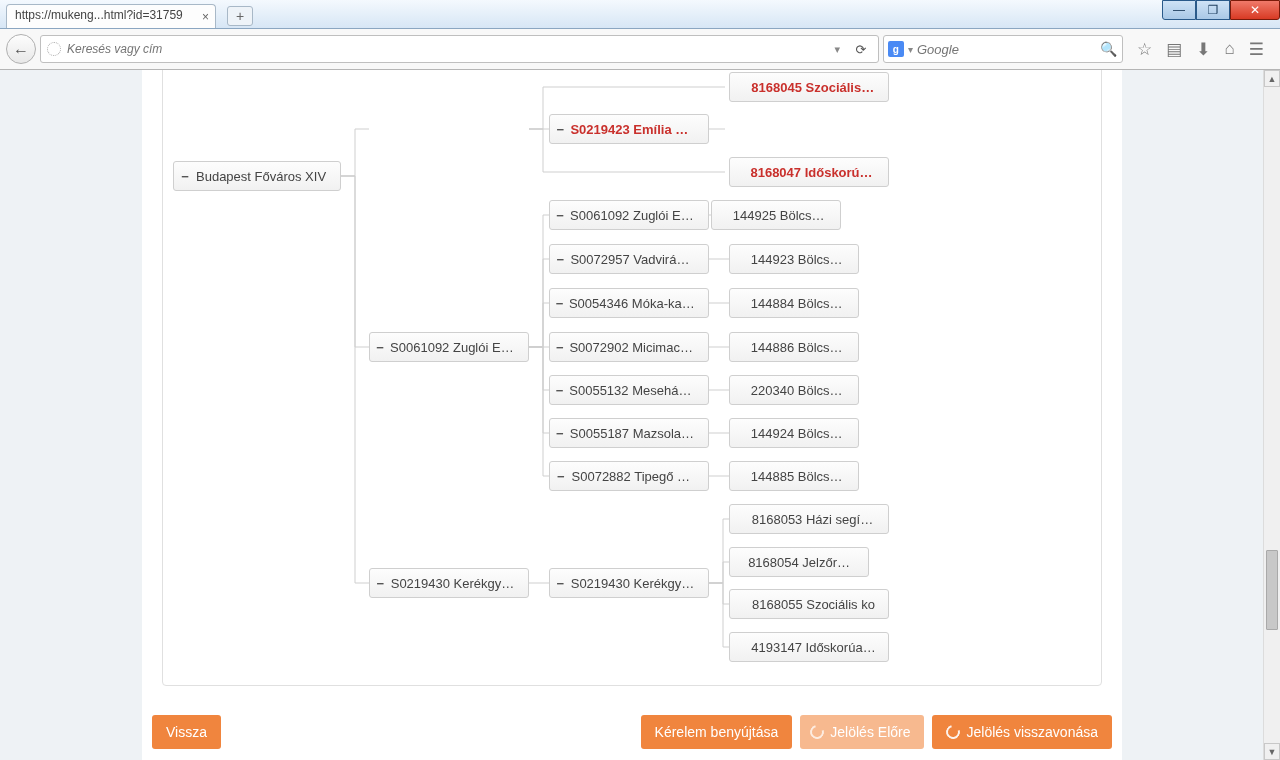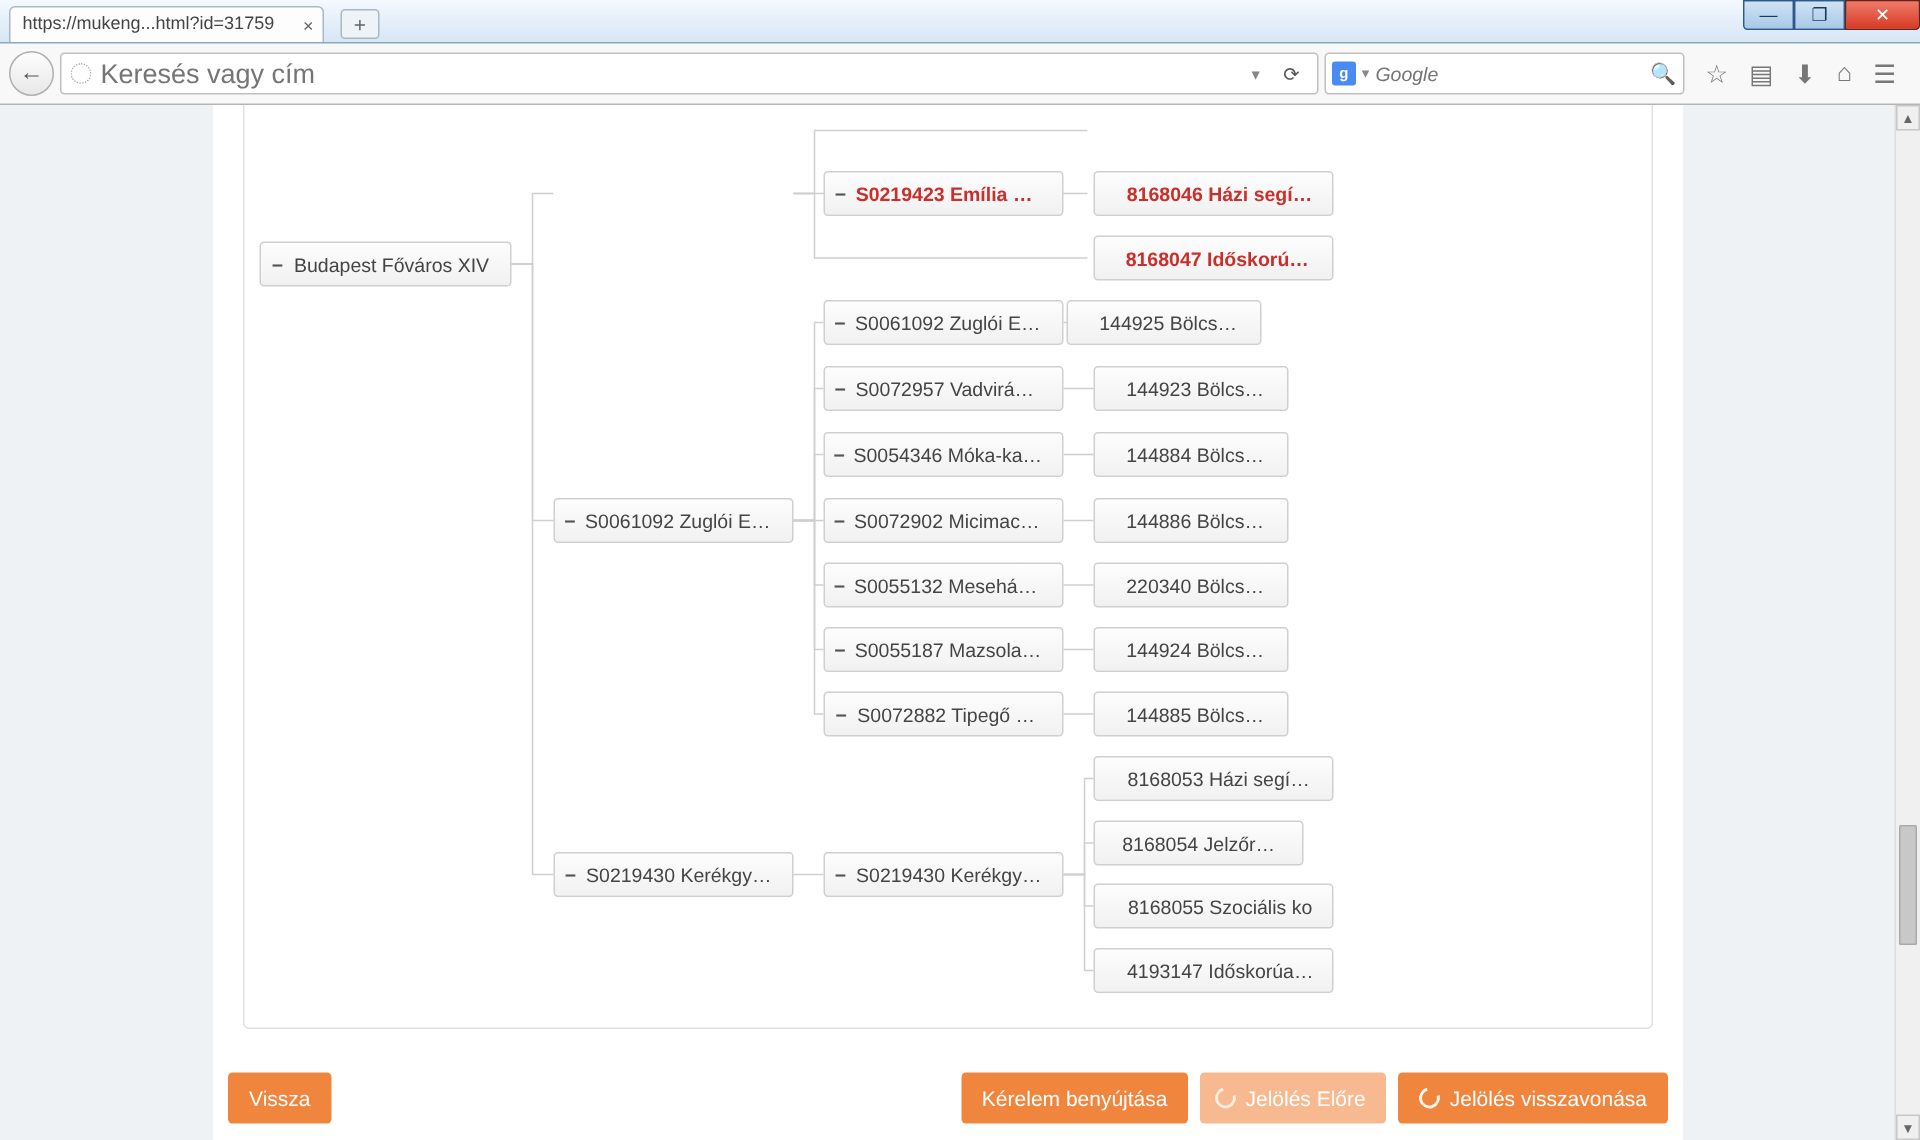--- a/index.html
+++ b/index.html
@@ -10,21 +10,21 @@
   .tab .close { position: absolute; right: 6px; top: 5px; font-size: 12px; color: #666; }
   .newtab { position: absolute; top: 6px; left: 227px; width: 26px; height: 20px; border: 1px solid #a8b8c7; border-radius: 3px; background: #eef3f8; text-align: center; line-height: 18px; color: #666; font-size: 14px; }
   .win-controls { position: absolute; right: 0; top: 0; display: flex; }
   .wbtn { width: 34px; height: 20px; border: 1px solid #2a5a8a; background: linear-gradient(#cfe3f6,#a9c8e6); text-align: center; font-size: 12px; line-height: 18px; color: #1a3a5a; }
   .wbtn.min{border-radius:0 0 0 3px;}
   .wbtn.close-w { background: linear-gradient(#f07a6a,#d83a24); color: #fff; border-color:#7a1a0a; width:50px; border-radius:0 0 3px 0;}
   .navbar { height: 41px; border-bottom: 1px solid #b5b5b5; background: #f8f8f8; display: flex; align-items: center; padding: 0 6px; gap: 4px; }
   .back-btn { width: 30px; height: 30px; border: 1px solid #b0b0b0; border-radius: 50%; background: linear-gradient(#fdfdfd,#e8e8e8); display:flex;align-items:center;justify-content:center;color:#555;font-size:16px; }
   .urlbar { flex: 1; height: 28px; border: 1px solid #bfbfbf; border-radius: 3px; background: #fff; display:flex; align-items:center; padding:0 6px; gap:6px;}
   .globe{width:14px;height:14px;border:1px dotted #aaa;border-radius:50%;}
-  .urlbar input { flex:1; border:none; outline:none; color:#4c1d95; font-size:18px; }
+  .urlbar input { flex:1; border:none; outline:none; font-style: italic; color:#4c1d95; font-size:12px; }
   .url-ctrl{color:#888;font-size:11px;padding:0 4px;}
   .reload{width:22px;text-align:center;color:#555;}
   .searchbar{ width:240px; height:28px; border:1px solid #bfbfbf; border-radius:3px; background:#fff; display:flex; align-items:center; padding:0 4px; gap:4px;}
   .gico{width:16px;height:16px;background:#4a8af4;border-radius:2px;display:flex;align-items:center;justify-content:center;color:#fff;font-weight:bold;font-size:10px;}
   .searchbar input{flex:1;border:none;outline:none;color:#888;font-style:italic;font-size:13px;}
   .sico{color:#777;font-size:14px;}
   .tool-icons{display:flex;gap:14px;padding:0 10px;color:#777;font-size:17px;}
   .tool-icons span{cursor:pointer;}
   
   .viewport { position:absolute; top:70px; left:0; right:17px; bottom:0; background:#eef2f5; overflow:hidden;}
@@ -141,23 +141,23 @@
         </div>
         <div class="node" style="left:198px;top:265px;width:160px;">
           <span class="toggle">−</span>
           <span class="lbl">S0061092 Zuglói Egyes</span>
         </div>
         <div class="node" style="left:198px;top:501px;width:160px;">
           <span class="toggle">−</span>
           <span class="lbl">S0219430 Kerékgyártó</span>
         </div>
 
-        <div class="node red" style="left:558px;top:47px;width:160px;">
-            <span class="toggle"></span>
-            <span class="lbl">8168046 Házi segítsé</span>
+        <div class="node red" style="left:558px;top:5px;width:160px;">
+            <span class="toggle"></span>
+            <span class="lbl">8168045 Szociális ko</span>
           </div>
         <div class="node red" style="left:558px;top:90px;width:160px;">
             <span class="toggle"></span>
             <span class="lbl">8168047 Időskorúak n</span>
           </div>
 
         <div class="node" style="left:378px;top:133px;width:160px;">
             <span class="toggle">−</span>
             <span class="lbl">S0061092 Zuglói Egyes</span>
           </div>

